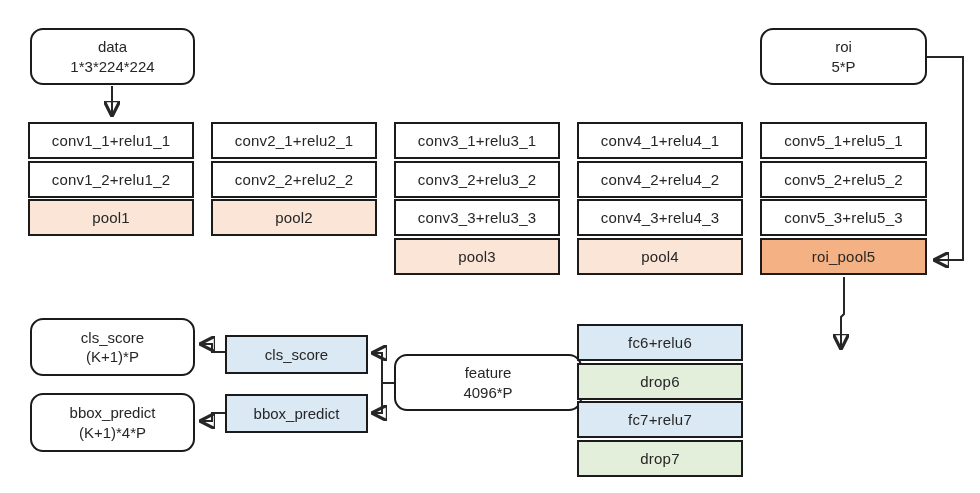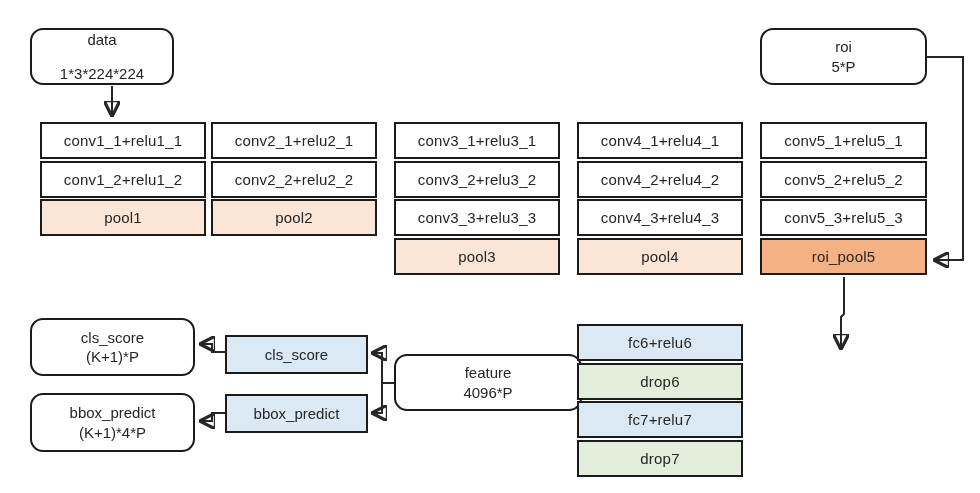--- a/index.html
+++ b/index.html
@@ -20,21 +20,21 @@
   .mnode{position:absolute;box-sizing:border-box;border:2px solid #1b1b1b;background:var(--fc,#dbe9f5);
          display:flex;align-items:center;justify-content:center;font-size:15px;z-index:1;}
   .arrows{position:absolute;left:0;top:0;z-index:5;pointer-events:none;}
   .arrows path{fill:none;stroke:var(--line,#262626);stroke-width:2;}
 </style>
 </head>
 <body>
 
 <div class="canvas">
 
-  <div class="rnode" style="left:30px;top:28px;width:144px;height:57px;justify-content:space-between;">
+  <div class="rnode" style="left:30px;top:28px;width:165px;height:57px;">
     <span>data</span>
     <span>1*3*224*224</span>
   </div>
   <div class="rnode" style="left:760px;top:28px;width:167px;height:57px;">
     <span>roi</span>
     <span>5*P</span>
   </div>
   <div class="rnode" style="left:30px;top:318px;width:165px;height:58px;">
     <span>cls_score</span>
     <span>(K+1)*P</span>
@@ -48,21 +48,21 @@
     <span>4096*P</span>
   </div>
 
   <div class="mnode" style="left:225px;top:335px;width:143px;height:39px;">
     <span>cls_score</span>
   </div>
   <div class="mnode" style="left:225px;top:394px;width:143px;height:39px;">
     <span>bbox_predict</span>
   </div>
 
-  <div class="stack" style="left:40px;top:122px;">
+  <div class="stack" style="left:28px;top:122px;">
     <div class="cell">conv1_1+relu1_1</div>
     <div class="cell">conv1_2+relu1_2</div>
     <div class="cell pool">pool1</div>
   </div>
   <div class="stack" style="left:211px;top:122px;">
     <div class="cell">conv2_1+relu2_1</div>
     <div class="cell">conv2_2+relu2_2</div>
     <div class="cell pool">pool2</div>
   </div>
   <div class="stack" style="left:394px;top:122px;">

